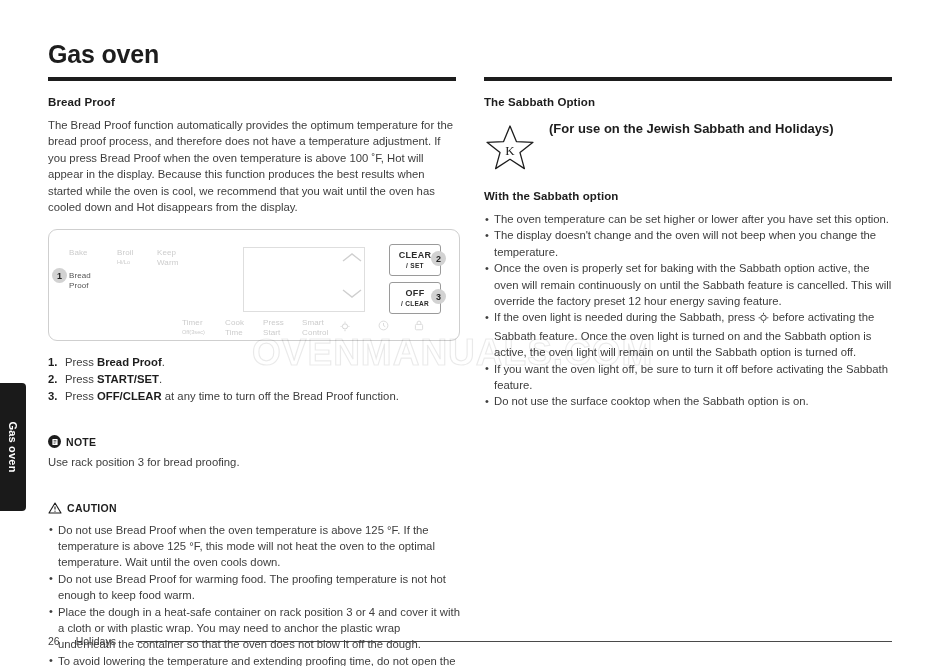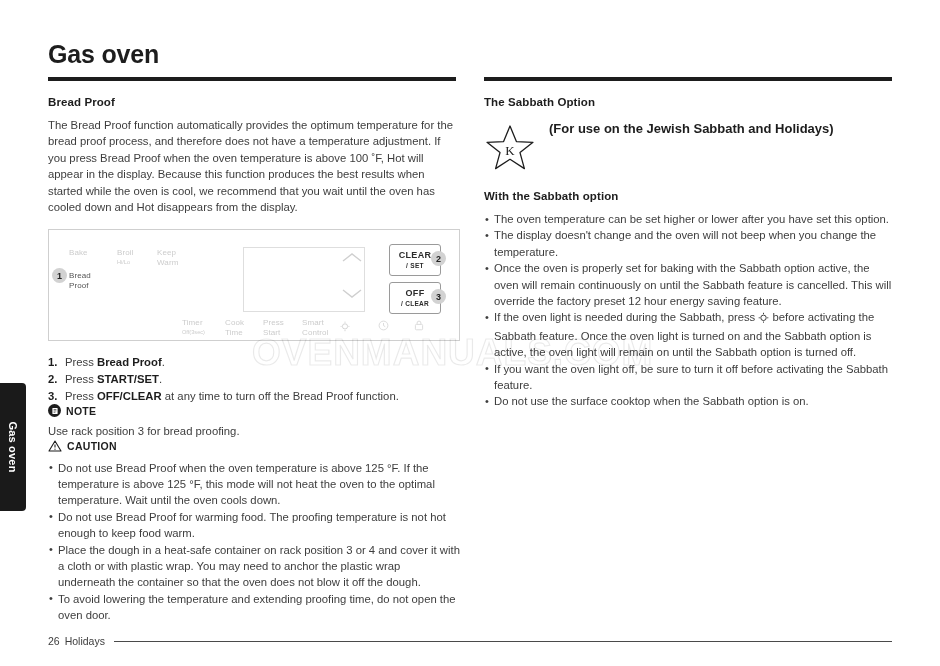--- a/index.html
+++ b/index.html
@@ -43,21 +43,21 @@
   h3.sec{
     font-size:11.5px;font-weight:700;color:#1d1d1d;margin:0 0 9px 0;letter-spacing:.1px;
   }
   p.body{
     font-size:11.3px;line-height:16.4px;margin:0;color:#3d3d3d;
   }
 
   
   .panel{
     position:relative;margin-top:14px;width:410px;height:110px;
-    border:1px solid #cfcfcf;border-radius:0;background:#fff;
+    border:1px solid #cfcfcf;border-radius:9px;background:#fff;
   }
   .pl{position:absolute;font-size:8px;line-height:9.4px;color:#cccccc;letter-spacing:.1px;}
   .pl.dark{color:#555555;}
   .pl .sub{display:block;font-size:5.6px;letter-spacing:0;}
   .screen{
     position:absolute;left:194px;top:17px;width:120px;height:63px;
     border:1px solid #dedede;background:#fff;
   }
   .chev{position:absolute;width:22px;height:11px;}
   .chev svg{display:block;}
@@ -75,21 +75,21 @@
 
   
   ol.steps{margin:13px 0 0 0;padding:0;list-style:none;}
   ol.steps li{
     font-size:11.3px;line-height:16.6px;color:#3d3d3d;padding-left:17px;position:relative;
   }
   ol.steps li .num{position:absolute;left:0;font-weight:700;color:#1d1d1d;}
   ol.steps li b{color:#1d1d1d;font-weight:700;}
 
   
-  .flag{display:flex;align-items:center;gap:5px;margin-top:0;}
+  .flag{display:flex;align-items:center;gap:5px;margin-top:31px;}
   .flag .ftxt{font-size:10.5px;font-weight:700;color:#1d1d1d;letter-spacing:.3px;}
   .note-ico{width:13px;height:13px;border-radius:50%;background:#1d1d1d;display:flex;align-items:center;justify-content:center;}
   .note-ico svg{display:block;}
   .caution-ico{width:14px;height:13px;display:flex;align-items:center;justify-content:center;}
   p.flagbody{font-size:11.3px;line-height:16.4px;margin:6px 0 0 0;color:#3d3d3d;}
 
   ul.bul{margin:7px 0 0 0;padding:0;list-style:none;}
   ul.bul li{
     font-size:11.3px;line-height:16.4px;color:#3d3d3d;padding-left:10px;position:relative;margin-bottom:0;
   }
@@ -99,21 +99,21 @@
 
   
   .stark{display:flex;gap:13px;margin-top:13px;align-items:flex-start;}
   .stark-logo{width:52px;height:50px;flex:none;margin-top:2px;}
   .stark-txt{font-size:13px;line-height:16.4px;color:#3d3d3d;}
   .stark-txt .l1{font-weight:700;color:#1d1d1d;display:block;}
 
   .lightglyph{display:inline-block;vertical-align:-2px;}
 
   
-  .footer{position:absolute;left:48px;top:635px;display:flex;align-items:center;gap:5px;width:844px;}
+  .footer{position:absolute;left:48px;top:635px;display:flex;align-items:center;gap:16px;width:844px;}
   .footer .pg{font-size:10.5px;color:#3d3d3d;}
   .footer .lang{font-size:10.5px;color:#3d3d3d;}
   .footer .fline{flex:1;height:1px;background:#4a4a4a;margin-left:4px;}
 
   
   .watermark{
     position:absolute;left:252px;top:332px;
     font-size:37px;font-weight:700;letter-spacing:1px;
     color:transparent;-webkit-text-stroke:1.2px rgba(0,0,0,.085);
     white-space:nowrap;pointer-events:none;

